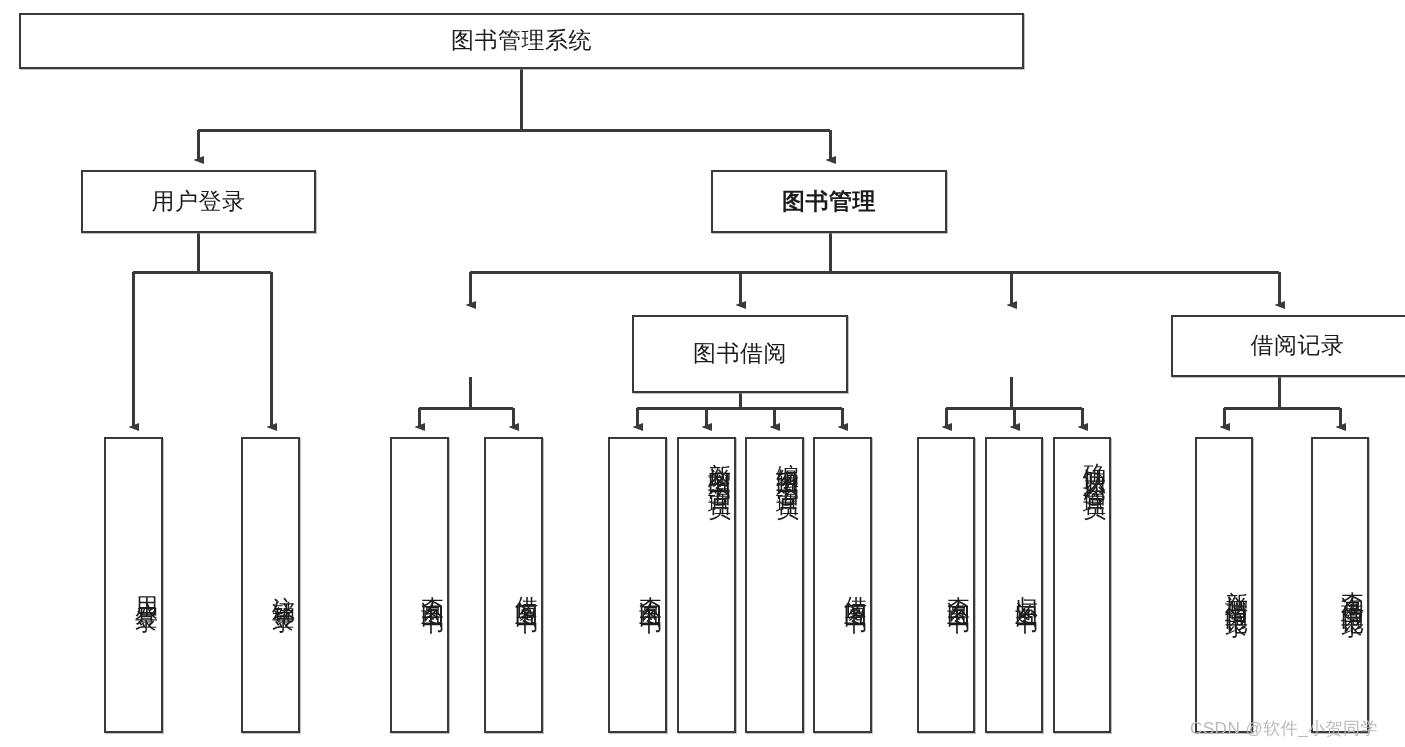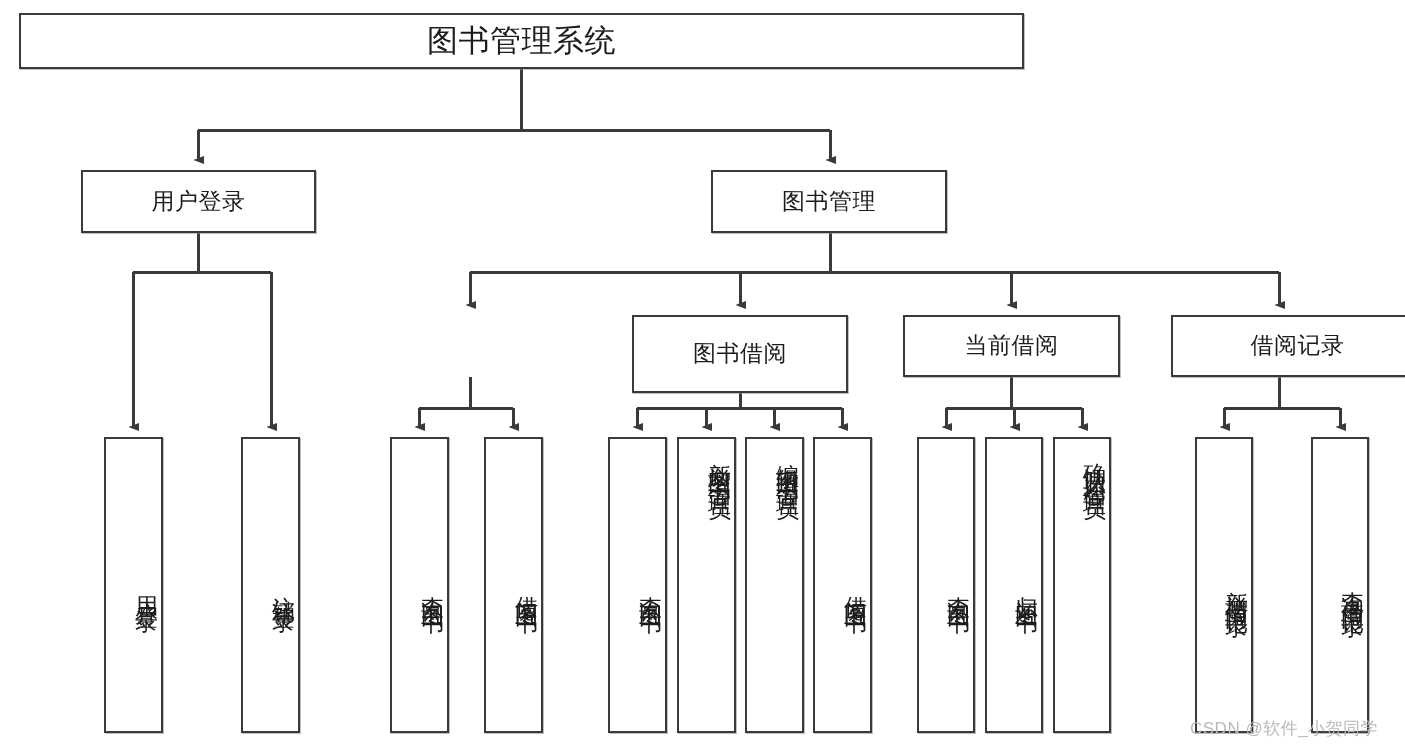--- a/index.html
+++ b/index.html
@@ -38,21 +38,21 @@
     color: #1c1c1c;
     z-index: 2;
   }
   .node.horiz {
     font-size: 23px;
     letter-spacing: 0.5px;
     line-height: 1.2;
     text-align: center;
   }
   .node.root {
-    font-size: 31px;
+    font-size: 23px;
   }
   .node.vert {
     writing-mode: vertical-rl;
     text-orientation: upright;
     font-size: 23px;
     letter-spacing: 5px;
     line-height: 1.25;
     align-items: flex-start;
     justify-content: center;
     padding-top: 6px;
@@ -123,24 +123,23 @@
       <path d="M1224,408 L1340,408"></path>
       <path d="M1224,408 L1224,427" marker-end="url(#arrow)"></path>
       <path d="M1340,408 L1340,427" marker-end="url(#arrow)"></path>
 
     </g>
   </svg>
 
   <div class="node horiz root" style="left:19px; top:13px; width:1005px; height:56px;">图书管理系统</div>
 
   <div class="node horiz" style="left:81px; top:170px; width:235px; height:63px;">用户登录</div>
-  <div class="node horiz" style="left:711px; top:170px; width:236px; height:63px;">图书管理</div>
+  <div class="node horiz" style="left:711px; top:170px; width:236px; height:63px;font-weight:bold;">图书管理</div>
 
   <div class="node horiz" style="left:632px; top:315px; width:216px; height:78px;">图书借阅</div>
-  <div class="node horiz" style="left:903px; top:315px; width:217px; height:62px;">当前借阅</div>
   <div class="node horiz" style="left:1171px; top:315px; width:253px; height:62px;">借阅记录</div>
 
   <div class="node vert" style="left:104px; top:437px; width:59px; height:296px;">用户登录</div>
   <div class="node vert" style="left:241px; top:437px; width:59px; height:296px;">注销登录</div>
 
   <div class="node vert" style="left:390px; top:437px; width:59px; height:296px;">查询图书</div>
   <div class="node vert" style="left:484px; top:437px; width:59px; height:296px;">借阅图书</div>
 
   <div class="node vert" style="left:608px; top:437px; width:59px; height:296px;">查询图书</div>
   <div class="node vert top-align" style="left:677px; top:437px; width:59px; height:296px;">新增图书（管理员）</div>

